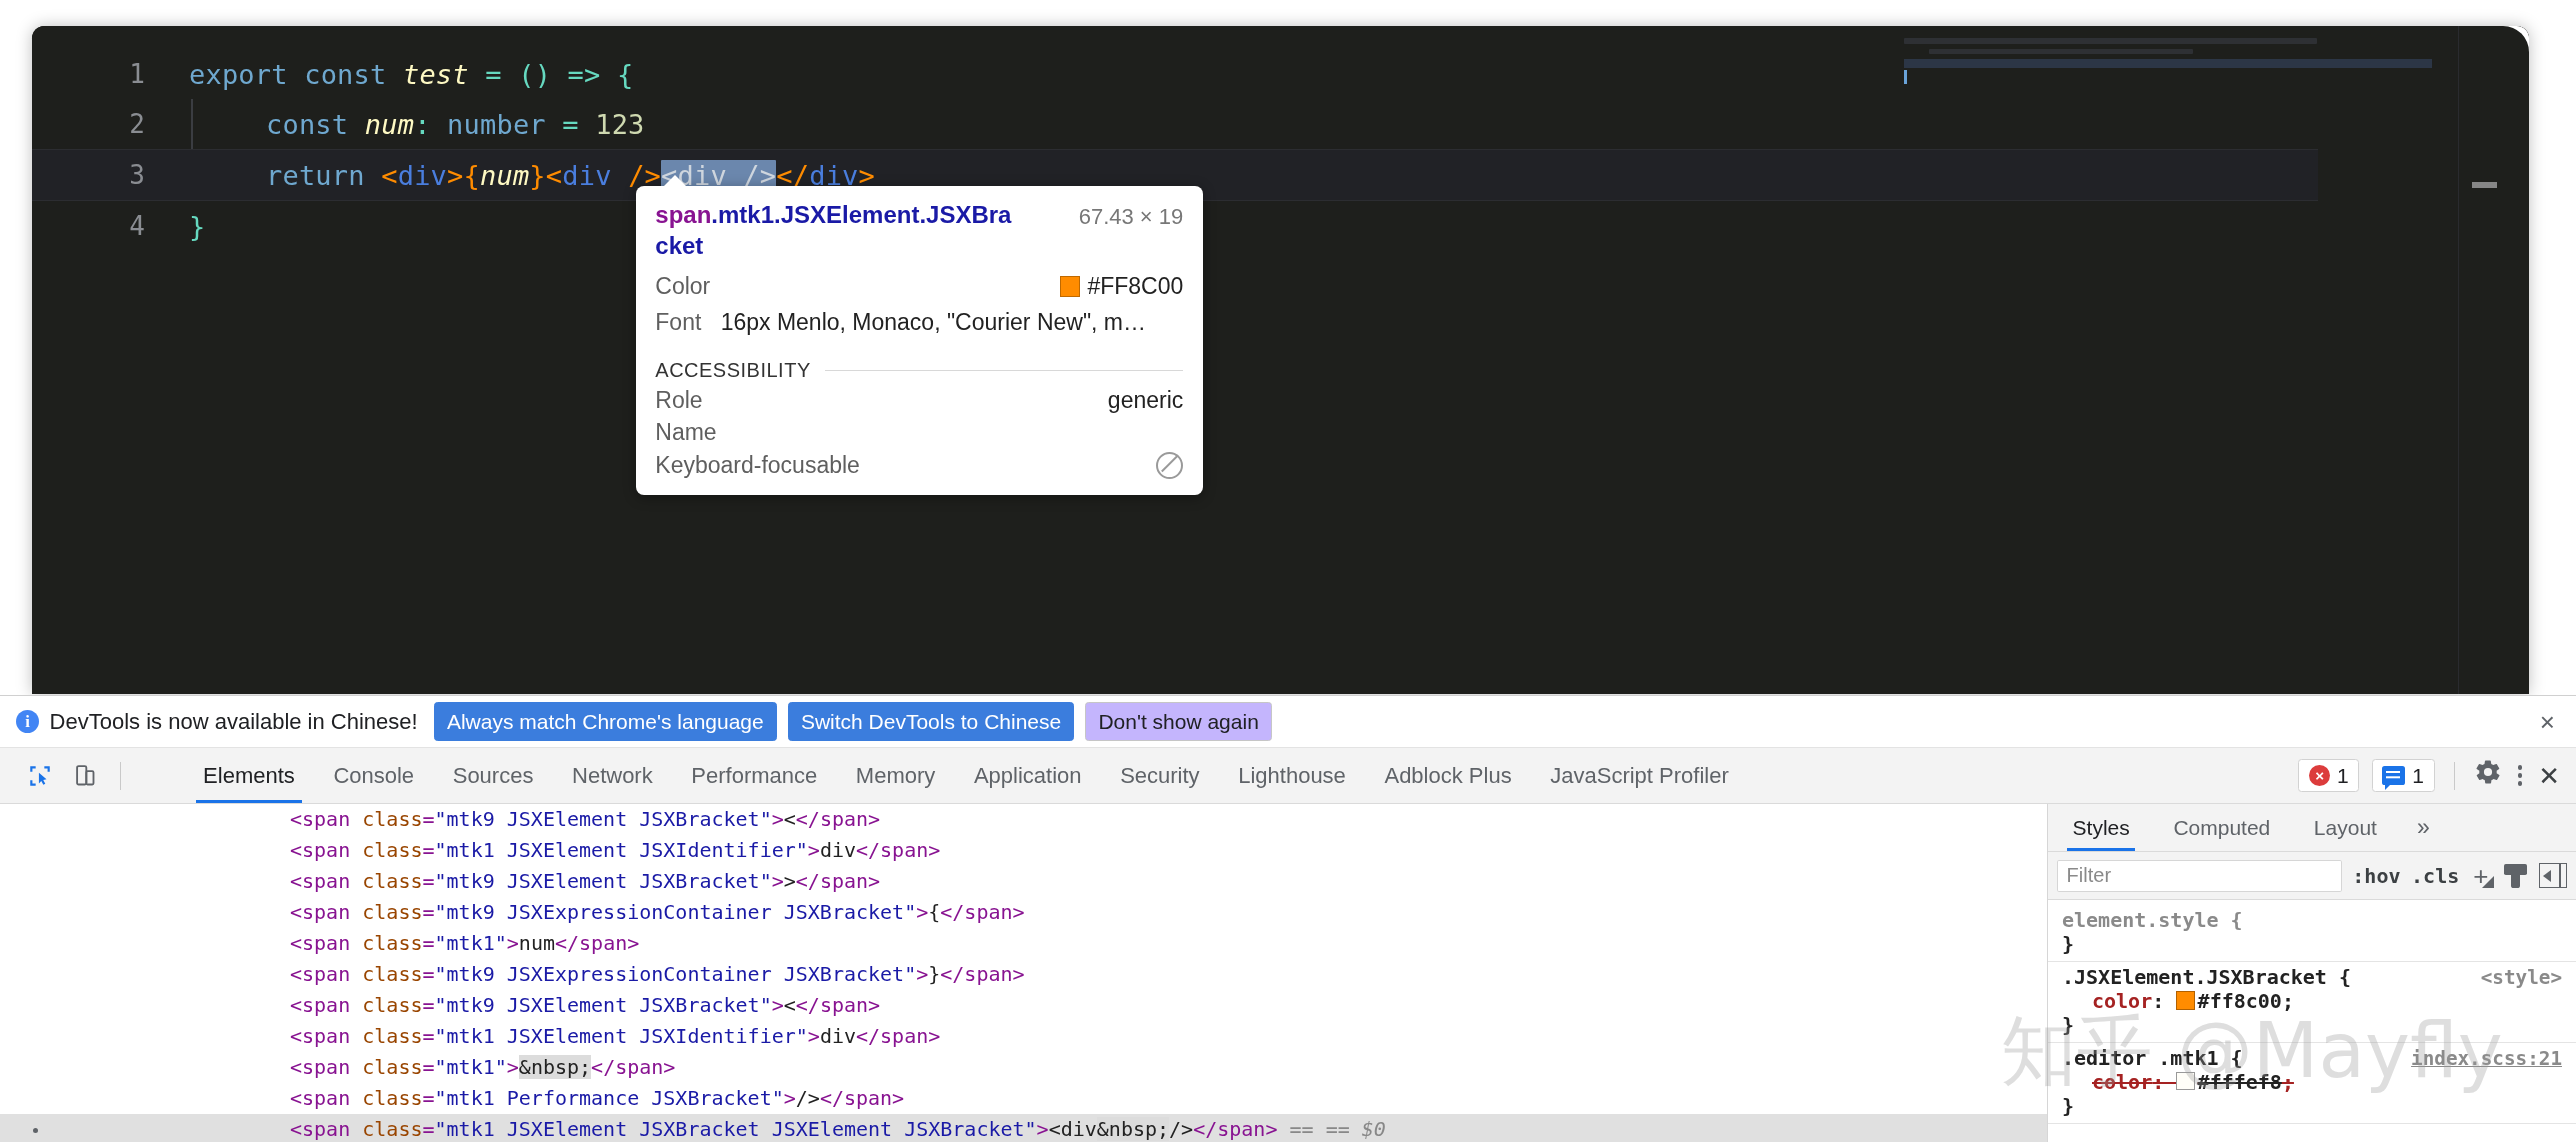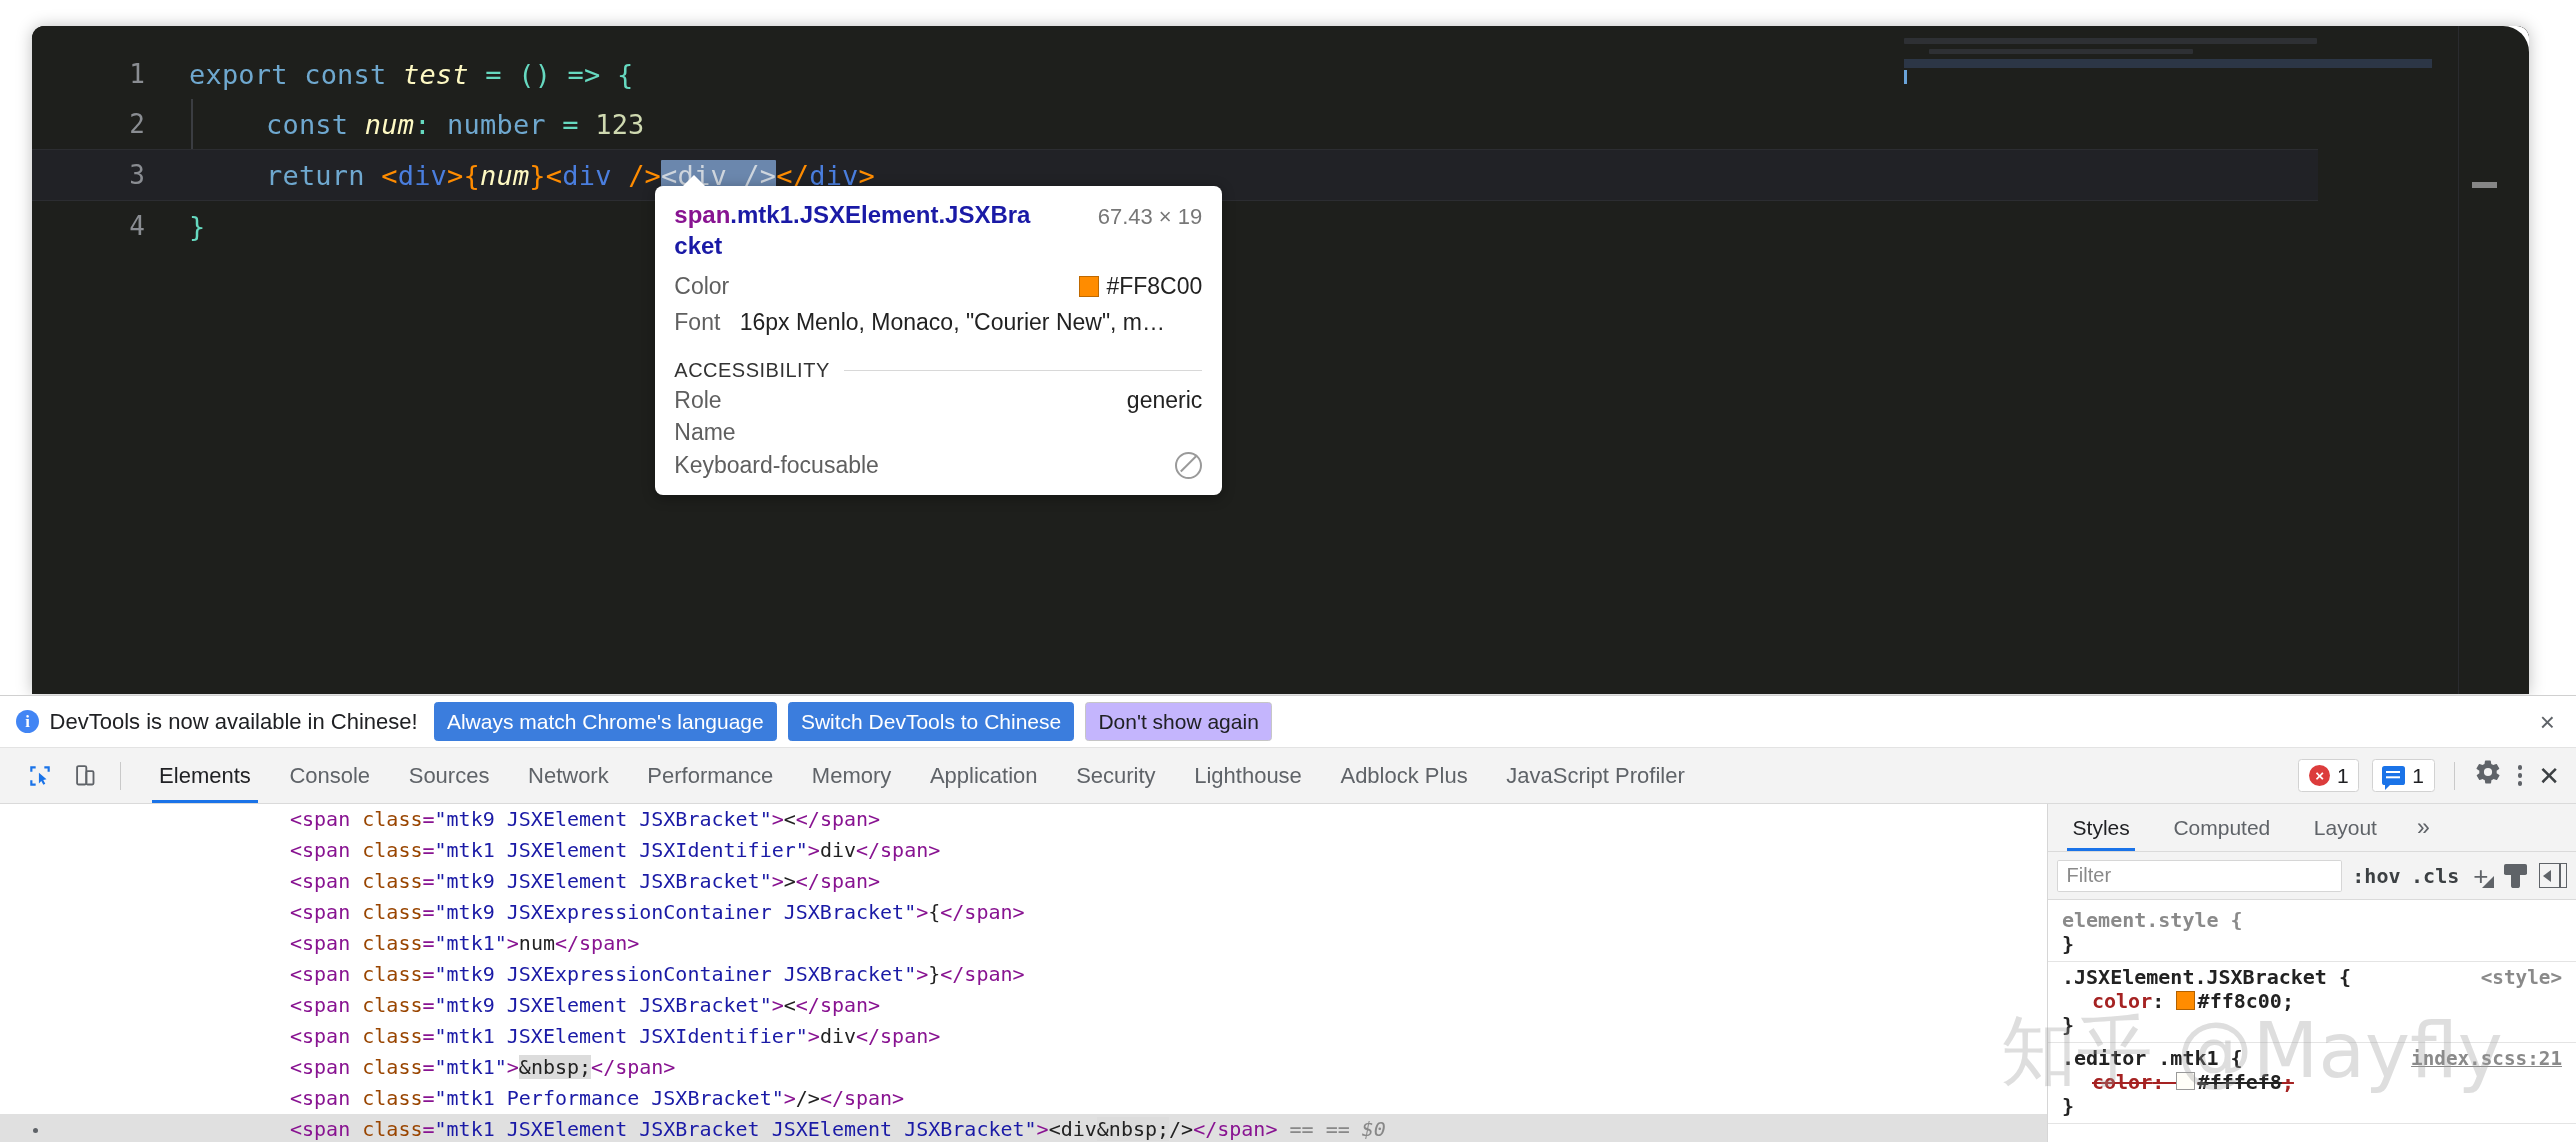--- a/index.html
+++ b/index.html
@@ -63,21 +63,21 @@
   .corner-tr{
     position:absolute;right:0;top:0;width:53px;height:53px;background:#fff;
   }
   .corner-tr:after{
     content:"";position:absolute;right:0;top:0;width:53px;height:53px;
     background:#1e1f1c;border-top-right-radius:26px;
   }
 
   
   .inspect-tip{
-    position:absolute;left:655px;top:186px;width:528px;
+    position:absolute;left:636px;top:186px;width:528px;
     background:#fff;border-radius:8px;
     box-shadow:0 2.6px 12.3px rgba(0,0,0,.32);
     padding:14px 19.3px 16px 19.3px;
     font-family:"Liberation Sans", sans-serif;
     z-index:20;
   }
   .tip-arrow{
     position:absolute;left:27px;top:-11.4px;width:0;height:0;
     border-left:12.3px solid transparent;border-right:12.3px solid transparent;
     border-bottom:12.3px solid #fff;
@@ -148,21 +148,21 @@
     border:0.9px solid #c6c6c6;cursor:pointer;white-space:nowrap;
   }
   .notif-close{
     position:absolute;right:21px;top:50%;transform:translateY(-50%);
     font-size:26px;color:#5f6368;cursor:pointer;line-height:1;
   }
 
   
   .tabbar{
     height:55px;display:flex;align-items:center;background:#f3f3f3;
-    border-bottom:0.9px solid #dadada;position:relative;
+    border-bottom:0.9px solid #dadada;position:relative;gap:44px;
   }
   .tb-icons{display:flex;align-items:center;gap:8.8px;padding:0 12.3px 0 21px;}
   .icon-btn{
     width:37px;height:37px;display:inline-flex;align-items:center;justify-content:center;
     cursor:pointer;border-radius:3.5px;
   }
   .tb-sep{width:0.9px;height:28px;background:#c9c9c9;margin:0 7px;}
   .tabs{display:flex;align-items:stretch;height:55px;}
   .tab{
     display:flex;align-items:center;padding:0 19.3px;font-size:22px;color:#5f6368;

